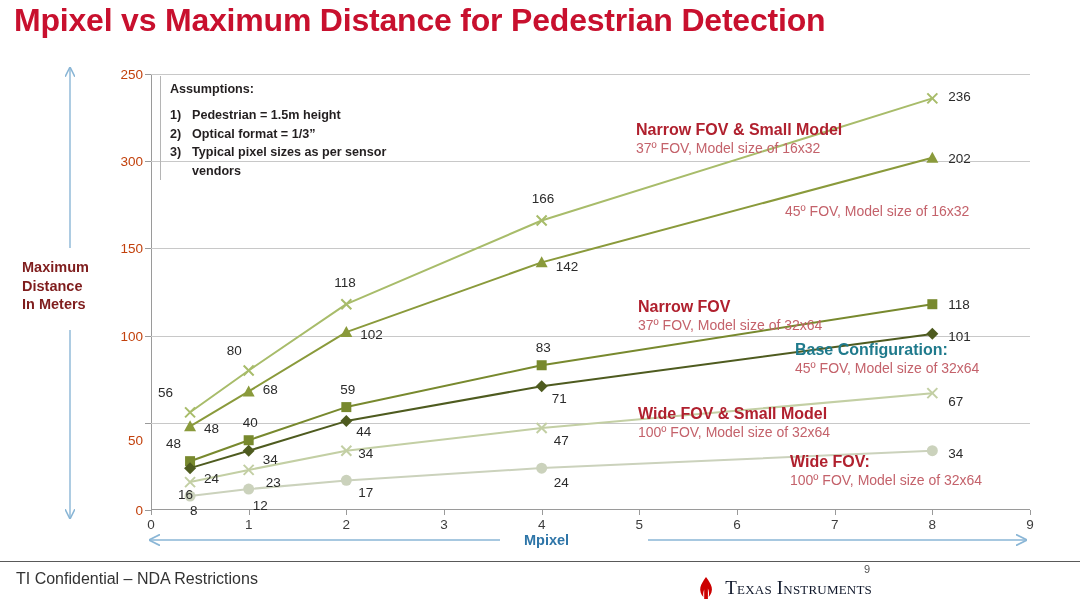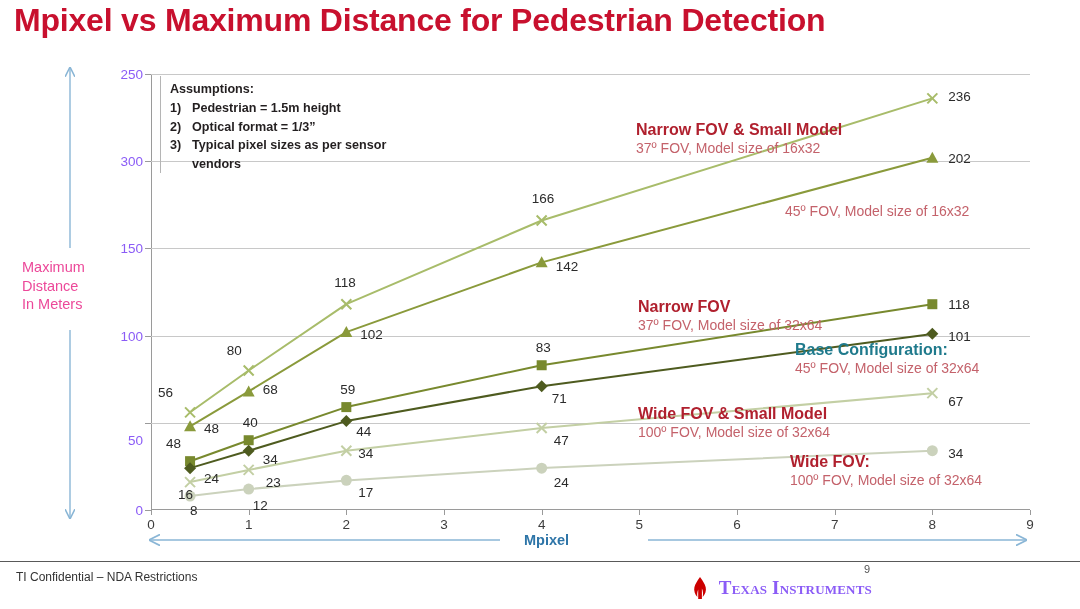--- a/index.html
+++ b/index.html
@@ -33,21 +33,21 @@
     position: absolute; left: 0; bottom: 0;
     width: 100%; height: 1px; background: #9a9a9a;
   }
   .axis-line-y {
     position: absolute; left: 0; top: 0;
     width: 1px; height: 100%; background: #9a9a9a;
   }
   .ytick {
     position: absolute; right: 100%; margin-right: 8px;
     transform: translateY(-50%);
-    font-size: 13.5px; color: #8b5cf6; white-space: nowrap;
+    font-size: 13.5px; color: #c2410c; white-space: nowrap;
   }
   .ytickmark {
     position: absolute; left: -6px; width: 6px; height: 1px;
     background: #9a9a9a;
   }
   .xtick {
     position: absolute; top: 100%; margin-top: 7px;
     transform: translateX(-50%);
     font-size: 13.5px; color: #3d3d3d;
   }
@@ -71,71 +71,71 @@
     position: absolute; left: 160px; top: 76px;
     width: 228px;
     border-left: 1px solid #b5b5b5;
     padding: 4px 0 0 9px;
     font-size: 12.6px; font-weight: bold; color: #231f20;
     line-height: 1.46;
   }
   .assumptions .arow { display: flex; }
   .assumptions .anum { width: 22px; flex: none; }
   .assumptions .atxt { flex: 1; }
-  .assumptions .ahead { margin-bottom: 1px; }
+  .assumptions .ahead { margin-bottom: 8px; }
 
   
   .callout { position: absolute; white-space: nowrap; }
   .callout .c-head {
     font-size: 16px; font-weight: bold; color: #B0202E; line-height: 1.18;
   }
   .callout .c-head.teal { color: #1F7A8C; }
   .callout .c-sub {
     font-size: 14px; color: #C4626B; line-height: 1.22;
   }
 
   
   .ylabel {
     position: absolute; left: 22px; top: 258px;
-    font-size: 14.5px; font-weight: normal; color: #ec4899;
+    font-size: 14.5px; font-weight: bold; color: #7f1d1d;
     line-height: 1.28;
   }
   .xlabel {
     position: absolute; left: 524px; top: 532px;
     font-size: 14.5px; font-weight: bold; color: #2E75A8;
   }
   #arrow-svg {
     position: absolute; left: 0; top: 0;
     width: 1080px; height: 609px; pointer-events: none;
   }
 
   
   .footer-rule {
     position: absolute; left: 0; top: 561px;
     width: 1080px; height: 1px; background: #595959;
   }
   .footer-note {
     position: absolute; left: 16px; top: 570px;
-    font-size: 12px; color: #333;
+    font-size: 16px; color: #333;
   }
   .page-num {
     position: absolute; right: 14px; top: 563px;
     font-size: 11px; color: #555;
   }
   .ti-logo {
     position: absolute; right: 12px; top: 576px;
     display: flex; align-items: center; gap: 7px;
   }
   .ti-mark {
     width: 24px; height: 24px; position: relative; flex: none;
   }
   .ti-word {
     font-family: "Liberation Serif", serif;
-    font-size: 19px; color: #8b5cf6; letter-spacing: 0.2px;
-    font-variant: small-caps; font-weight: 700;
+    font-size: 19px; color: #0f172a; letter-spacing: 0.2px;
+    font-variant: small-caps; font-weight: 400;
   }
 </style>
 </head>
 <body>
 
 <div id="slide">
 
   <div class="title">Mpixel vs Maximum Distance for Pedestrian Detection</div>
 
   <div id="plot">

